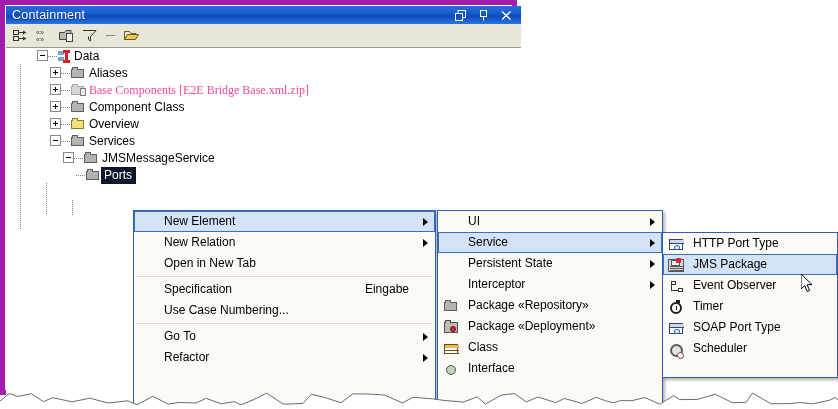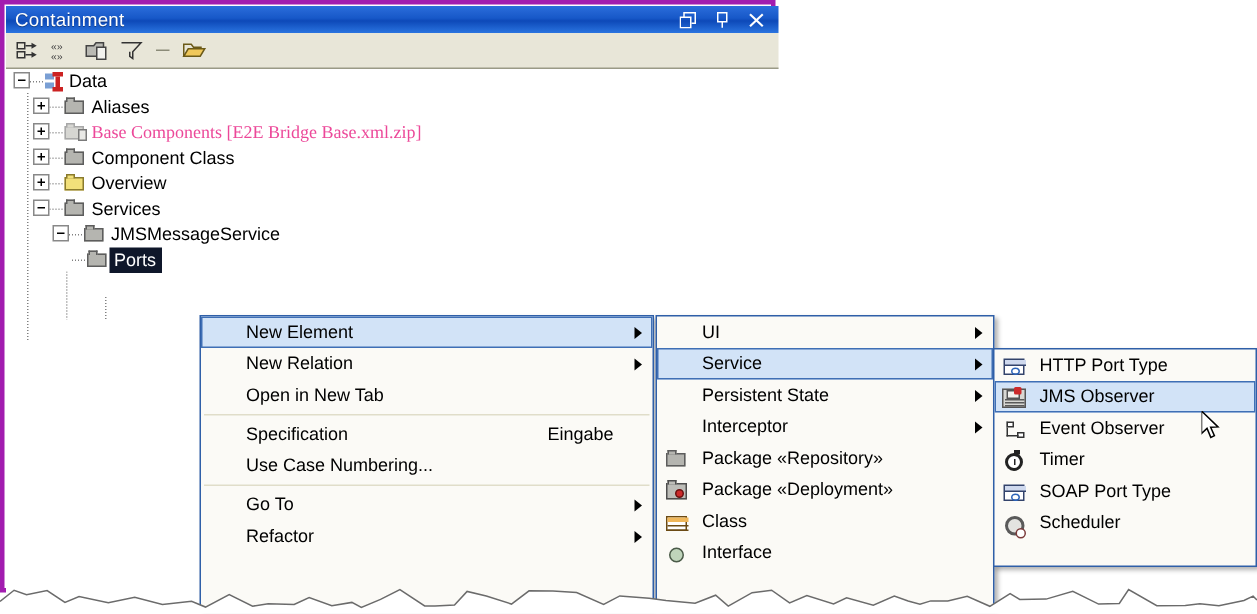--- a/index.html
+++ b/index.html
@@ -11,21 +11,21 @@
     color:#000000;
     overflow:hidden;
     position:relative;
     -webkit-font-smoothing:none;
   }
   #app{position:absolute;left:0;top:0;width:838px;height:409px;overflow:hidden;background:#fff;}
 
   
   .panel{
     position:absolute;left:0;top:0;width:517px;height:395px;
-    border:3px solid #a21caf;
+    border:5px solid #a21caf;
     box-sizing:border-box;
     background:#ffffff;
   }
   .titlebar{
     position:absolute;left:1px;top:1px;width:515px;height:18px;
     background:linear-gradient(to bottom,#2b6ddb 0%,#1758c8 45%,#0d49b8 55%,#2a74e0 100%);
     color:#ffffff;
     font-size:12px;
     display:flex;align-items:center;
   }
@@ -41,21 +41,21 @@
   }
   .toolbar .ticon{width:17px;height:17px;margin-left:6px;position:relative;display:inline-block;}
   .toolbar .sep{width:9px;height:1px;background:#8b8b78;margin-left:8px;margin-right:2px;display:inline-block;}
 
   .treearea{
     position:absolute;left:1px;top:43px;width:515px;height:351px;
     background:#ffffff;overflow:hidden;
   }
 
   
-  .trow{height:17px;line-height:17px;white-space:nowrap;position:relative;font-size:12px;}
+  .trow{height:17px;line-height:17px;white-space:nowrap;position:relative;font-size:12px;margin-left:26px;}
   .trow .lbl{display:inline-block;vertical-align:top;padding-left:3px;}
   .trow .lbl.dim{color:#ec4899;font-family:Liberation Serif, serif;}
   .trow .lbl.sel{background:#0f172a;color:#ffffff;padding-left:3px;padding-right:4px;}
   .tg{display:inline-block;width:9px;height:9px;border:1px solid #888;background:#fff;
       vertical-align:middle;position:relative;margin-bottom:2px;}
   .tg:before{content:"";position:absolute;left:2px;top:4px;width:5px;height:1px;background:#000;}
   .tg.plus:after{content:"";position:absolute;left:4px;top:2px;width:1px;height:5px;background:#000;}
   .dots{display:inline-block;width:10px;height:9px;vertical-align:middle;position:relative;}
   .dots:before{content:"";position:absolute;left:0;top:4px;width:10px;height:1px;
     background-image:linear-gradient(to right,#808080 1px,transparent 1px);
@@ -245,21 +245,21 @@
         </span><span>Interface</span></div>
     </div>
 
   <div class="menu" id="menu3" style="left:662px;top:232px;width:176px;height:146px;">
       <div class="mi"><span class="mico">
           <span class="ic-win"></span>
         </span><span>HTTP Port Type</span></div>
       <div class="mi hl"><span class="mico">
           <span class="ic-jms"></span>
           <span class="ic-jmsdot"></span>
-        </span><span>JMS Observer</span></div>
+        </span><span>JMS Package</span></div>
       <div class="mi"><span class="mico">
           <span class="ic-obs">
             <span class="ic-obsq"></span>
             <span class="ic-obsq2"></span>
           </span>
         </span><span>Event Observer</span></div>
       <div class="mi"><span class="mico">
           <span class="ic-timer"></span>
         </span><span>Timer</span></div>
       <div class="mi"><span class="mico">

